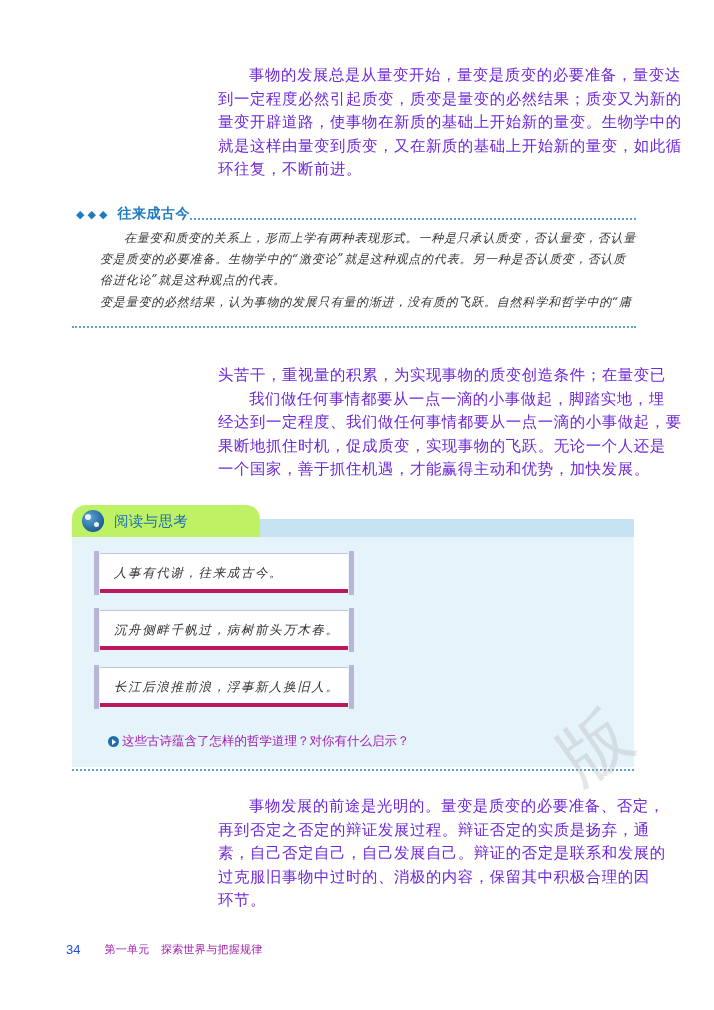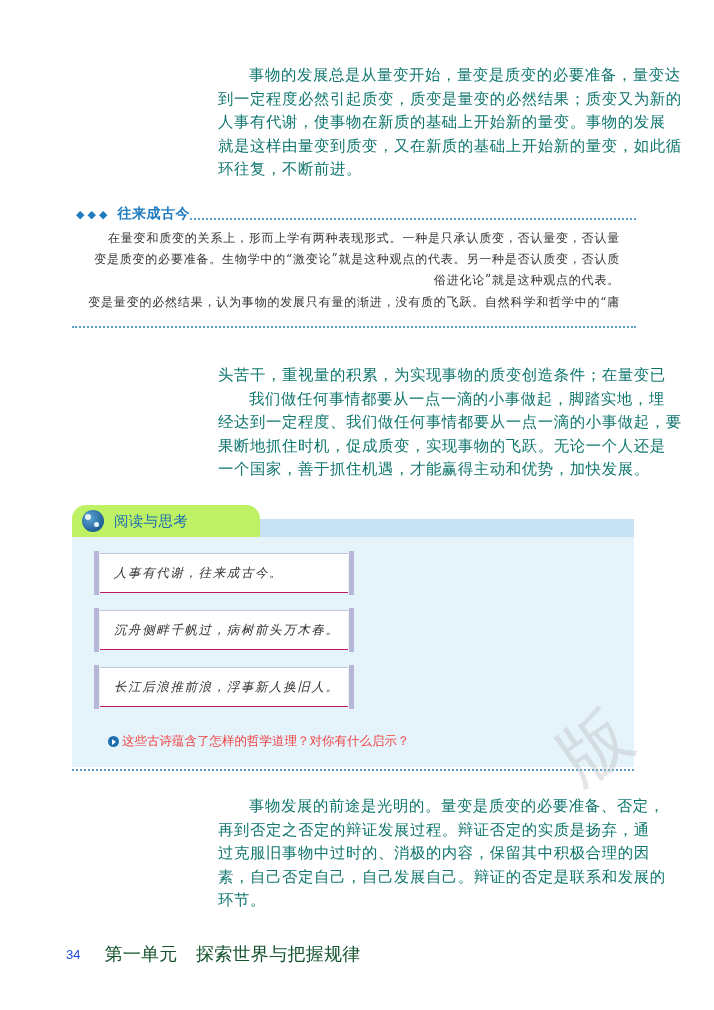--- a/index.html
+++ b/index.html
@@ -14,21 +14,21 @@
       color: #2a2a2a;
     }
     .para {
       position: absolute;
       left: 218px;
       width: 438px;
       font-size: 15.4px;
       line-height: 23.6px;
       letter-spacing: 0.6px;
       text-align: justify;
-      color: #0f766e;
+      color: #6d28d9;
     }
     .para .line { display: block; white-space: nowrap; }
     .para .line.indent { padding-left: 31px; }
 
     
     .link-header {
       position: absolute;
       left: 76px; top: 205px;
       display: flex; align-items: center;
     }
@@ -41,27 +41,27 @@
       letter-spacing: 0.5px;
     }
     .link-dots {
       position: absolute;
       left: 190px; top: 218px;
       width: 446px;
       border-top: 2px dotted #5aa0cf;
     }
     .link-body {
       position: absolute;
-      left: 72px; top: 228px;
+      left: 100px; top: 228px;
       width: 548px;
       font-size: 12px;
       line-height: 21.2px;
       letter-spacing: 0.8px;
       color: #333;
-      text-align: right;
+      font-style: italic;
     }
     .link-body .line { display: block; white-space: nowrap; }
     .link-body .line.indent { padding-left: 24px; }
     .link-bottom-dots {
       position: absolute;
       left: 72px; top: 326px;
       width: 564px;
       border-top: 2px dotted #5aa0cf;
     }
 
@@ -110,42 +110,42 @@
       color: #1f6fb0;
       font-size: 14.5px;
       letter-spacing: 0.3px;
     }
     .poem {
       position: absolute;
       left: 28px;
       width: 248px; height: 40px;
       background: #ffffff;
       border-top: 1px solid #c3c3dc;
-      border-bottom: 1px solid #be185d;
+      border-bottom: 4px solid #be185d;
     }
     .poem::before, .poem::after {
       content: ""; position: absolute; top: -3px;
       width: 5px; height: 44px; background: #b8b6d6;
     }
     .poem::before { left: -6px; }
     .poem::after { right: -6px; }
     .poem-text {
       position: absolute; left: 14px; top: 11px;
       font-size: 12.5px;
       letter-spacing: 1.6px;
       color: #333;
       white-space: nowrap;
       font-style: italic;
     }
     .question {
       position: absolute; left: 36px; top: 228px;
       display: flex; align-items: center;
       font-family: "DejaVu Sans", "Liberation Sans", sans-serif;
       font-size: 12.5px;
-      color: #ef4444;
+      color: #a21caf;
       white-space: nowrap;
     }
     .q-icon {
       width: 11px; height: 11px; border-radius: 50%;
       background: #1f6fb0; margin-right: 3px; position: relative;
     }
     .q-icon::after {
       content: ""; position: absolute; left: 4px; top: 2.5px;
       border-left: 4px solid #fff;
       border-top: 3px solid transparent;
@@ -176,33 +176,33 @@
       left: 66px; top: 942px;
       display: flex; align-items: center;
     }
     .page-num {
       font-family: "Liberation Sans", "DejaVu Sans", sans-serif;
       font-size: 13px;
       color: #1d4ed8;
       margin-right: 24px;
     }
     .unit-title {
-      font-size: 18px;
-      color: #14532d;
+      font-size: 11px;
+      color: #a21caf;
       letter-spacing: 0.3px;
       white-space: nowrap;
     }
   </style>
 </head>
 <body>
 
 <div class="para" style="top:64px;">
   <span class="line indent">事物的发展总是从量变开始，量变是质变的必要准备，量变达</span>
   <span class="line">到一定程度必然引起质变，质变是量变的必然结果；质变又为新的</span>
-  <span class="line">人事有代谢，使事物在新质的基础上开始新的量变。事物的发展</span>
+  <span class="line">量变开辟道路，使事物在新质的基础上开始新的量变。生物学中的</span>
   <span class="line">就是这样由量变到质变，又在新质的基础上开始新的量变，如此循</span>
   <span class="line">环往复，不断前进。</span>
 </div>
 
 <div class="link-header">
   <span class="diamonds">◆◆◆</span>
   <span class="link-title">往来成古今</span>
 </div>
 <div class="link-dots"></div>
 <div class="link-body">
@@ -244,21 +244,21 @@
     <span>这些古诗蕴含了怎样的哲学道理？对你有什么启示？</span>
   </div>
 </div>
 <div class="read-bottom-dots"></div>
 
 <div class="watermark">版</div>
 
 <div class="para" style="top:795px;">
   <span class="line indent">事物发展的前途是光明的。量变是质变的必要准备、否定，</span>
   <span class="line">再到否定之否定的辩证发展过程。辩证否定的实质是扬弃，通</span>
+  <span class="line">素，自己否定自己，自己发展自己。辩证的否定是联系和发展的</span>
   <span class="line">过克服旧事物中过时的、消极的内容，保留其中积极合理的因</span>
-  <span class="line">素，自己否定自己，自己发展自己。辩证的否定是联系和发展的</span>
   <span class="line">环节。</span>
 </div>
 
 <div class="footer">
   <span class="page-num">34</span>
   <span class="unit-title">第一单元　探索世界与把握规律</span>
 </div>
 
 </body></html>

